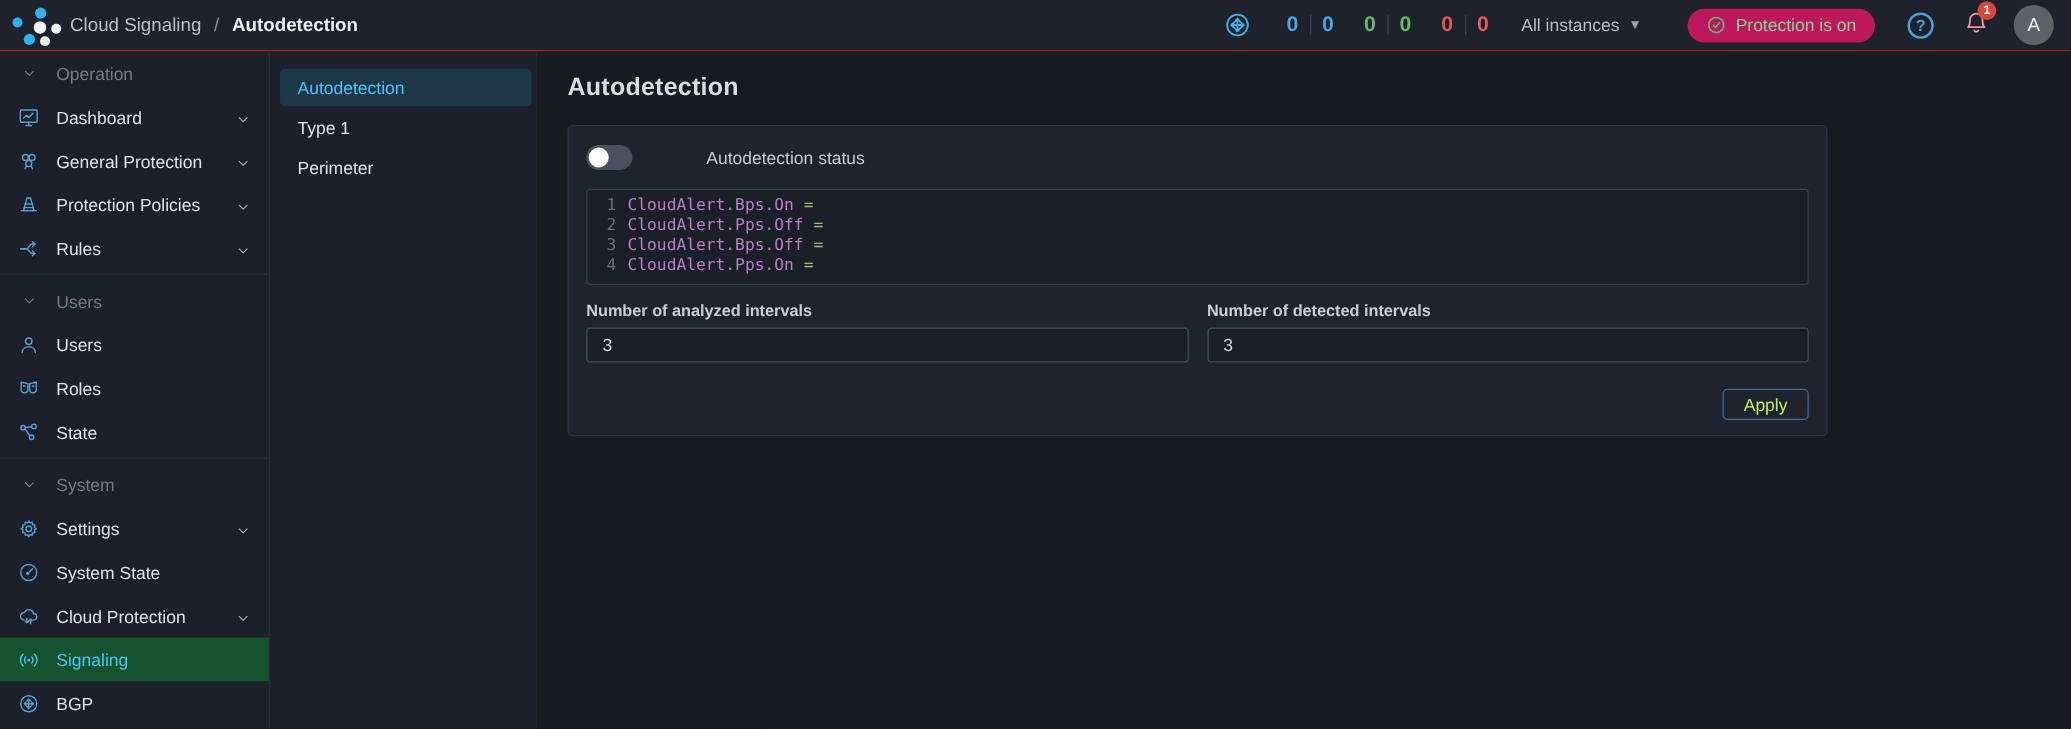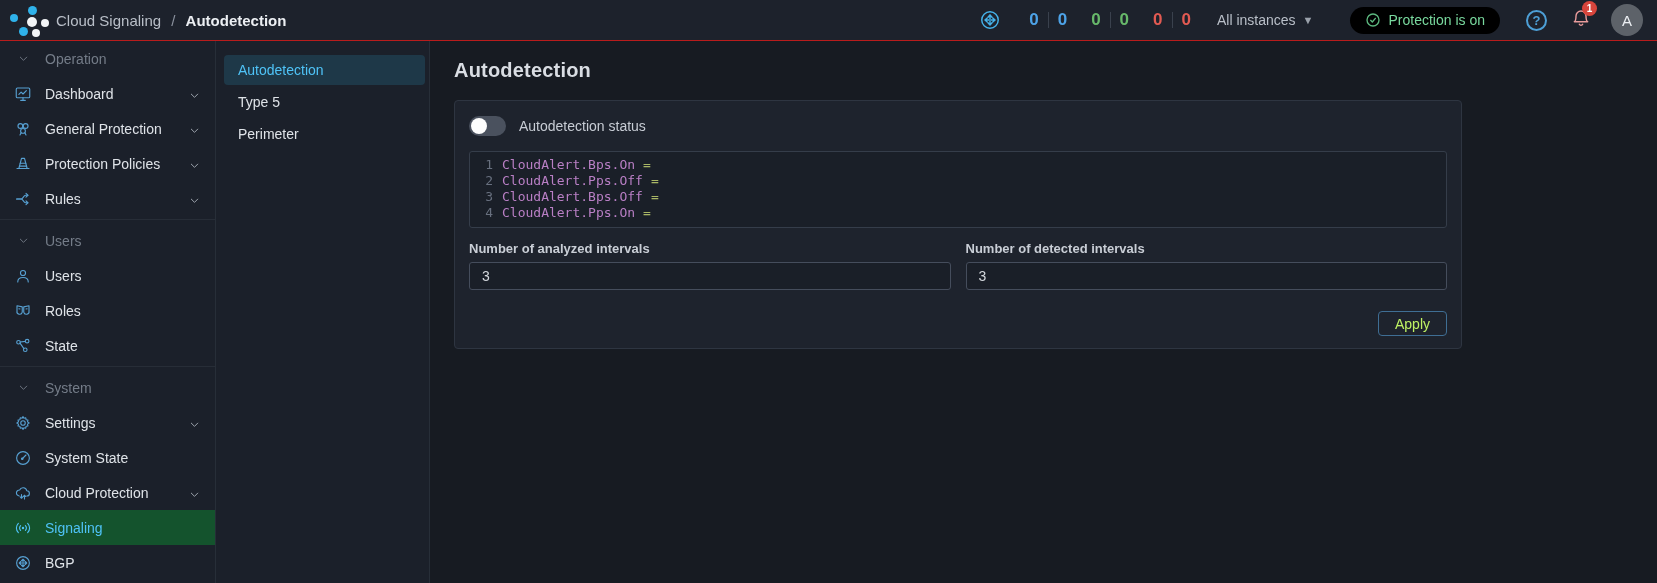--- a/index.html
+++ b/index.html
@@ -16,21 +16,21 @@
   .bc-sep { color:#8b929e; margin:0 6px; }
   .bc-page { color:#eceff3; font-weight:700; }
   .tb-right { margin-left:auto; display:flex; align-items:center; }
   .statusglobe { width:22px; height:22px; color:#45b1e8; }
   .counters { display:flex; align-items:center; margin-left:28px; }
   .cpair { display:flex; align-items:center; font-size:17px; font-weight:700; margin-right:24px; }
   .cpair .sep { width:1px; height:16px; background:#3a414d; margin:0 9px; }
   .c-blue { color:#4da3e8; } .c-green { color:#67b86a; } .c-red { color:#e25a52; }
   .instances { display:flex; align-items:center; color:#b9bfc8; font-size:14px; margin-left:26px; cursor:pointer; }
   .caret { font-size:11px; color:#9aa1ab; margin-left:7px; }
-  .pill { display:flex; align-items:center; gap:8px; background:#000000; color:#79d99e; font-size:14px; height:27px; border-radius:14px; padding:0 15px; margin-left:36px; }
+  .pill { display:flex; align-items:center; gap:8px; background:#be185d; color:#79d99e; font-size:14px; height:27px; border-radius:14px; padding:0 15px; margin-left:36px; }
   .pill svg { width:16px; height:16px; }
   .help { width:21px; height:21px; border:2px solid #4d9fd6; border-radius:50%; color:#4d9fd6; font-size:13px; font-weight:700; display:flex; align-items:center; justify-content:center; margin-left:26px; cursor:pointer; }
   .bellwrap { position:relative; margin-left:24px; cursor:pointer; }
   .bellwrap svg { width:20px; height:20px; color:#ea9c9c; }
   .badge { position:absolute; top:-7px; right:-6px; min-width:15px; height:15px; border-radius:8px; background:#d8453c; color:#fff; font-size:10px; font-weight:700; display:flex; align-items:center; justify-content:center; padding:0 3px; }
   .avatar { width:32px; height:32px; border-radius:50%; background:#5d6269; color:#eceff3; font-size:15px; display:flex; align-items:center; justify-content:center; margin-left:20px; cursor:pointer; }
 
   
   .cols { display:flex; height:542px; }
   .sidebar { width:216px; background:#1b202a; border-right:1px solid #272e38; padding-top:0; flex:0 0 auto; }
@@ -50,21 +50,21 @@
   svg.ic { width:18px; height:18px; fill:none; stroke:currentColor; stroke-width:1.5; stroke-linecap:round; stroke-linejoin:round; }
   svg.chv { width:11px; height:11px; fill:none; stroke:currentColor; stroke-width:2; stroke-linecap:round; stroke-linejoin:round; }
 
   
   .mrow { height:30px; display:flex; align-items:center; margin:0 4px 2px 8px; padding:0 14px; font-size:14px; color:#dfe3e8; border-radius:4px; cursor:pointer; }
   .mrow.sel { background:#1e3848; color:#4fc3f7; }
 
   
   h1.pagetitle { font-size:20px; font-weight:700; color:#d9dde3; letter-spacing:.2px; }
   .card { width:1008px; margin-top:18px; background:#1e232d; border:1px solid #2e3541; border-radius:4px; padding:12px 14px 12px 14px; }
-  .togglerow { display:flex; align-items:center; height:26px; }
+  .togglerow { display:flex; align-items:center; height:26px;gap:46px; }
   .toggle { width:37px; height:20px; border-radius:10px; background:#4a515e; position:relative; cursor:pointer; flex:0 0 auto; }
   .toggle .knob { position:absolute; left:2px; top:2px; width:16px; height:16px; border-radius:50%; background:#fdfdfd; }
   .togglelabel { margin-left:13px; font-size:14px; color:#c7ccd4; }
   .codebox { margin-top:12px; background:#1a1f28; border:1px solid #353d4a; border-radius:3px; padding:5px 10px 6px 9px; font-family:"DejaVu Sans Mono","Liberation Mono",monospace; font-size:13px; line-height:16px; }
   .cline { display:flex; }
   .cline .ln { width:14px; text-align:right; color:#68707f; flex:0 0 auto; }
   .cline .cd { margin-left:9px; color:#b97fc5; white-space:pre; }
   .cline .op { margin-left:8px; color:#a9b665; }
   .fields { display:grid; grid-template-columns:1fr 1fr; column-gap:15px; margin-top:13px; }
   .field label { display:block; font-size:13px; font-weight:700; color:#c9ced6; margin-bottom:6px; }
@@ -340,21 +340,21 @@
           </span>
         <span class="lbl">BGP</span>
       </div>
     </div>
 
     <div class="submenu">
       <div class="mrow sel">
         <span>Autodetection</span>
       </div>
       <div class="mrow">
-        <span>Type 5</span>
+        <span>Type 1</span>
       </div>
       <div class="mrow">
         <span>Perimeter</span>
       </div>
     </div>
 
     <div class="content">
       <h1 class="pagetitle">Autodetection</h1>
 
       <div class="card">

